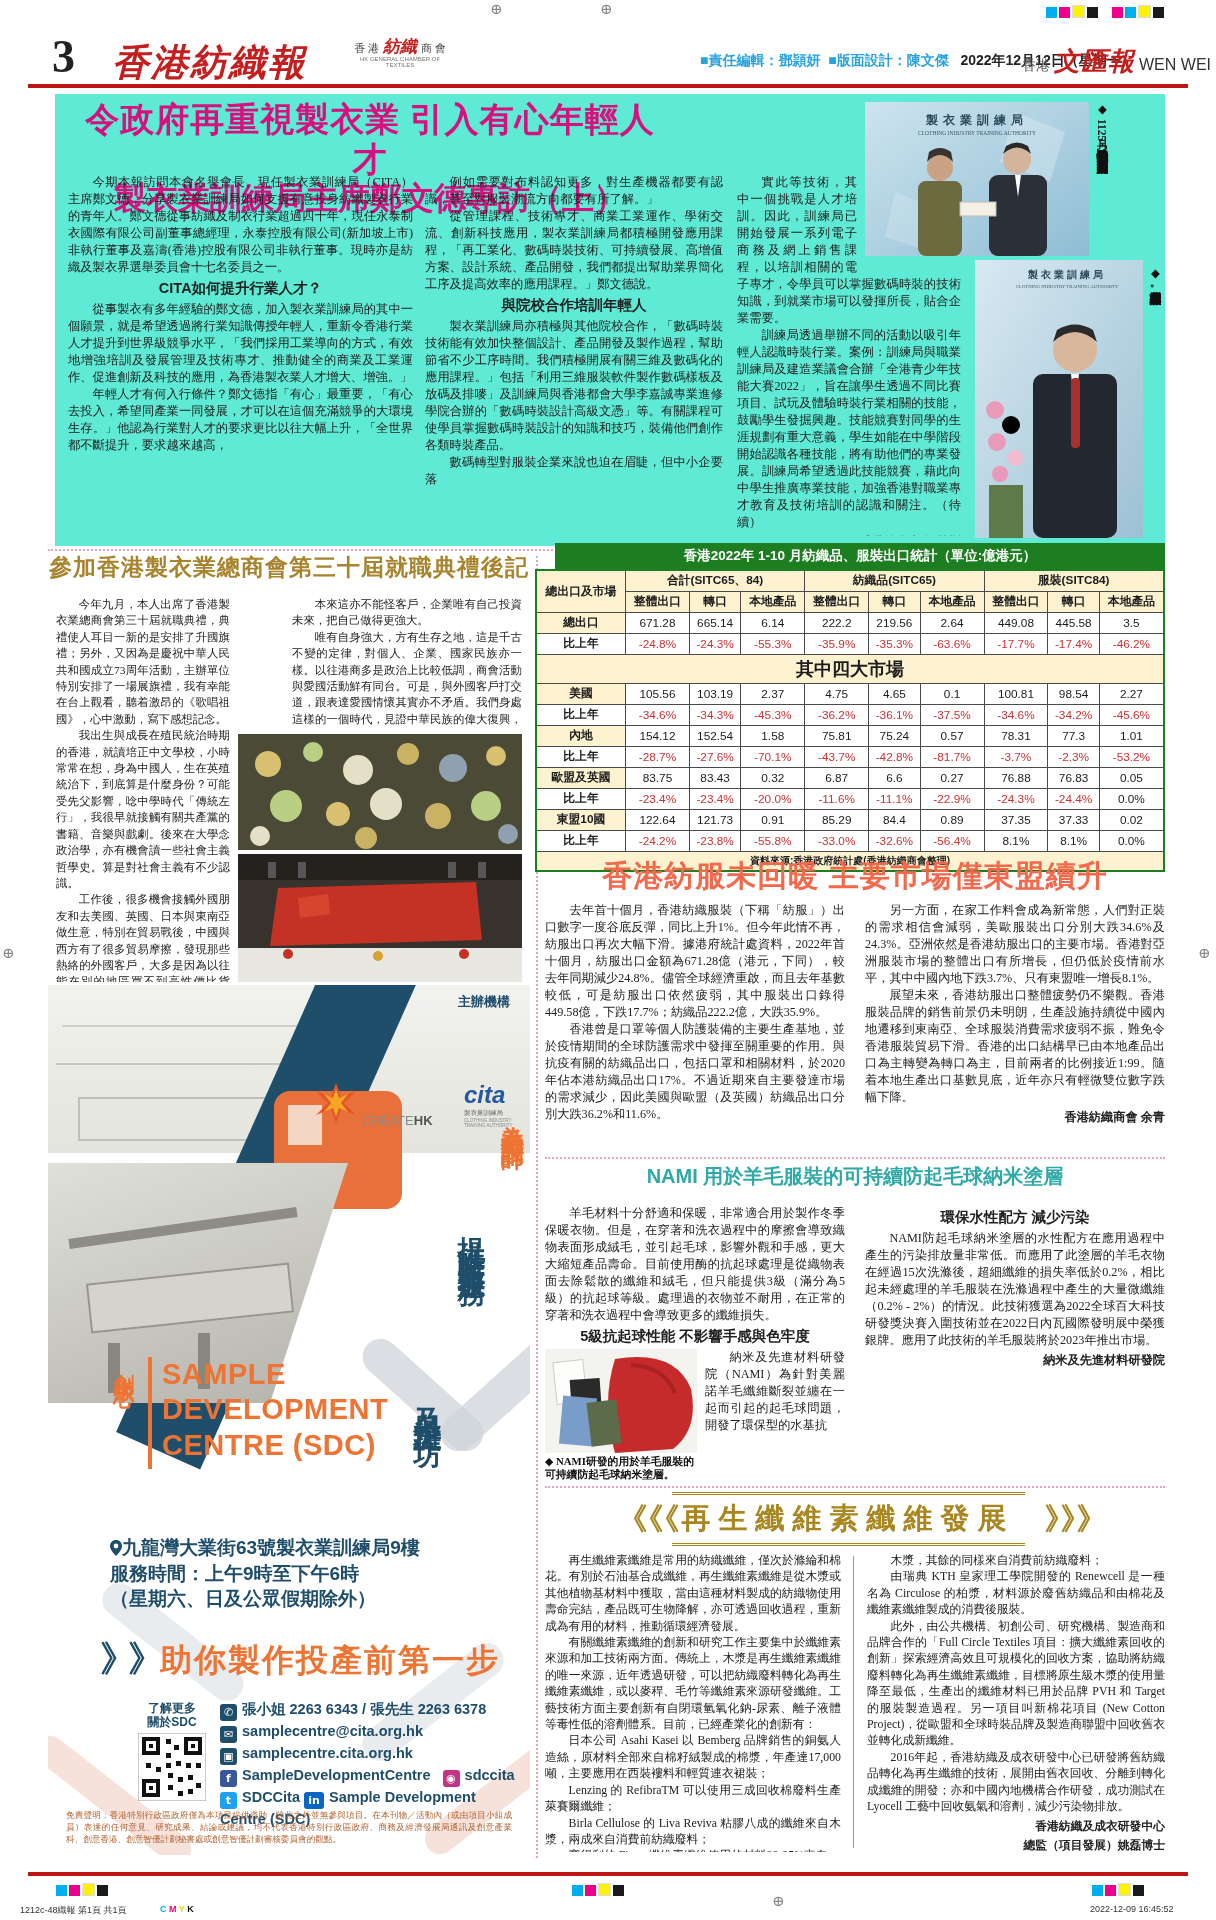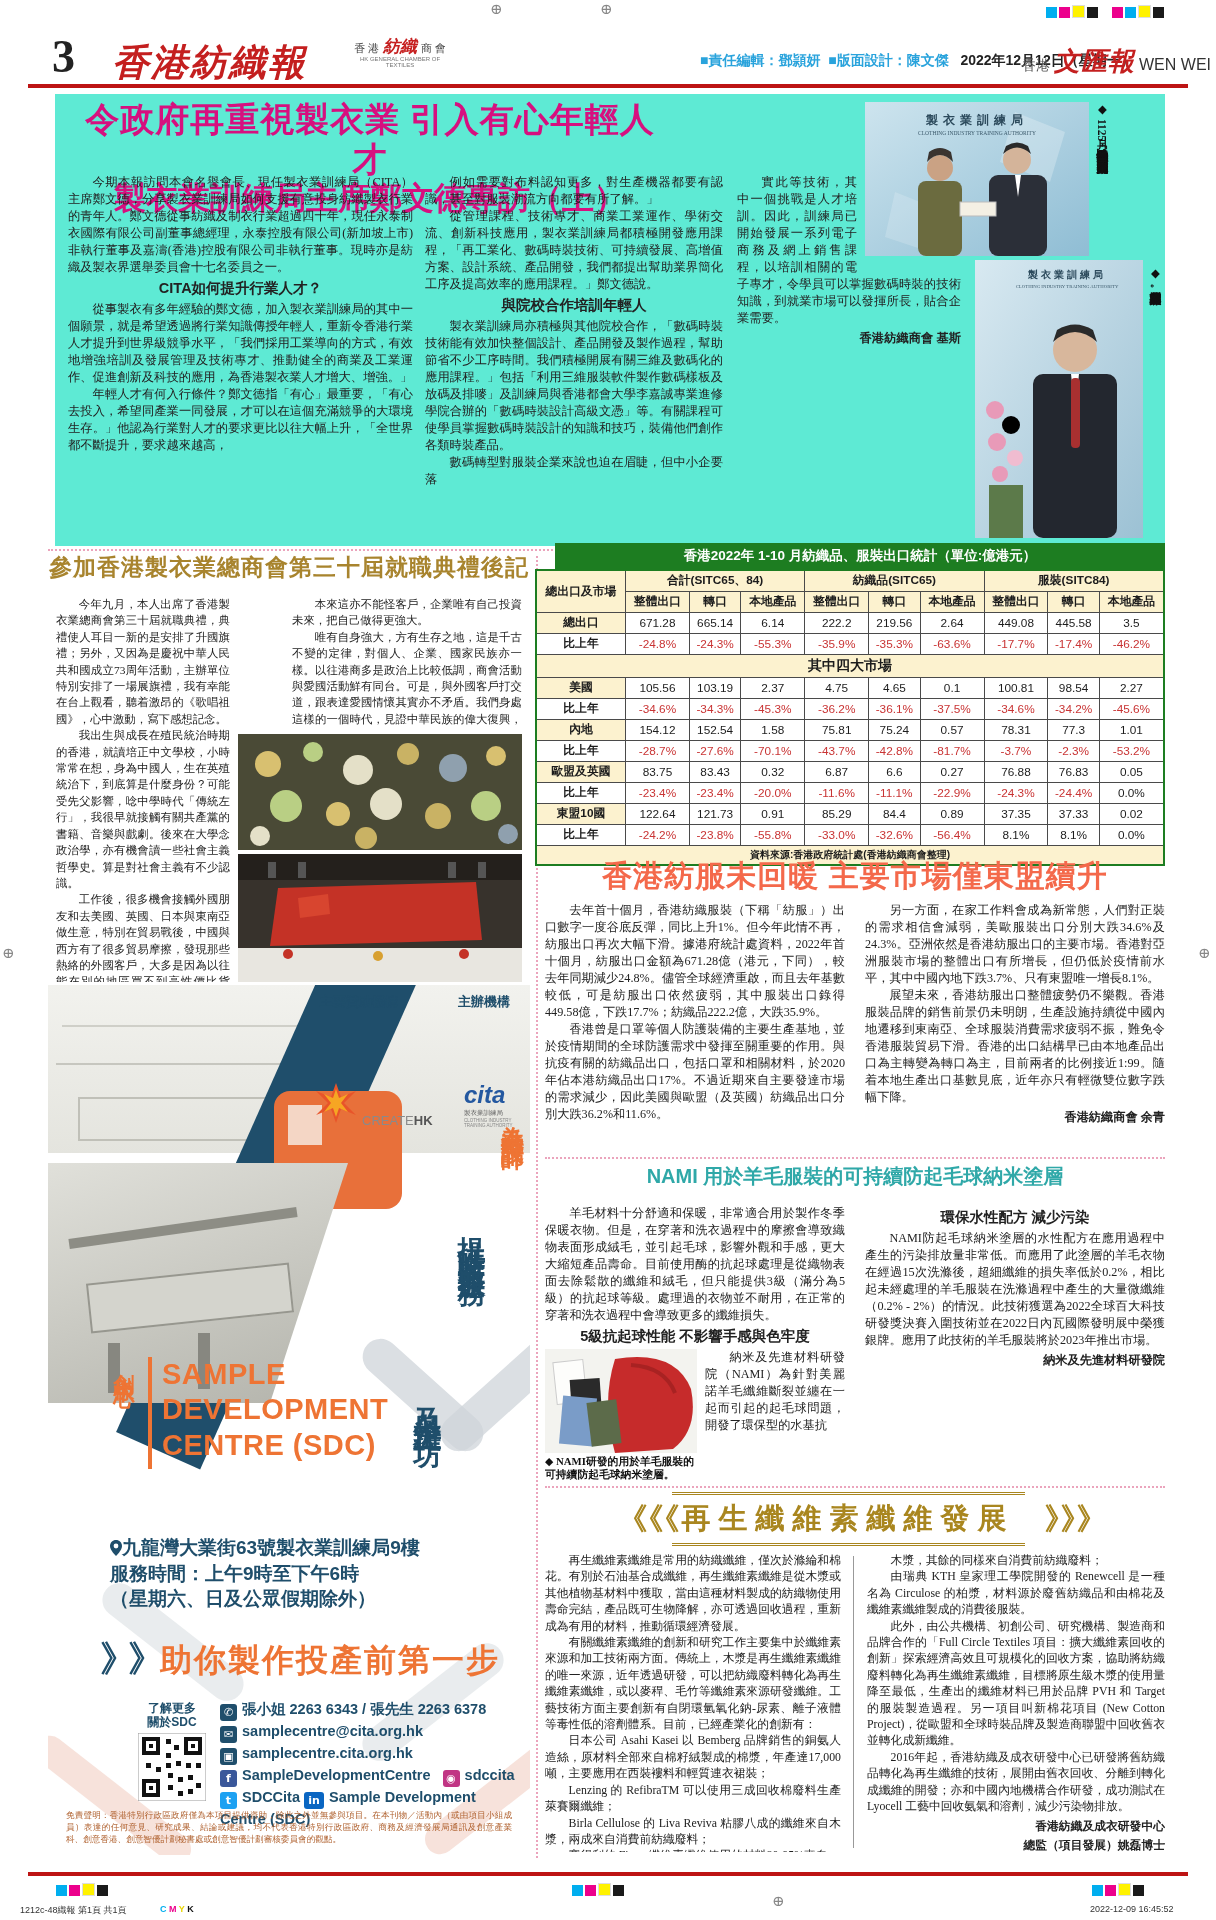--- a/index.html
+++ b/index.html
@@ -44,21 +44,21 @@
   .bodytxt2{font-size:11.4px;line-height:16.4px;color:#222;}
   
   .tb-title{background:#1d7d21;color:#fff;font-weight:bold;font-size:13.5px;text-align:center;
     padding:4px 0;font-family:"Liberation Sans","DejaVu Sans",sans-serif;margin-left:20px;}
   .stats{border-collapse:collapse;width:100%;font-family:"Liberation Sans","DejaVu Sans",sans-serif;border:2px solid #1d7d21;}
   .stats td{border:1px solid #4a4a4a;text-align:center;font-size:11.8px;padding:2px 1px;}
   .stats .lab{background:#fcf2cf;font-weight:bold;}
   .stats .plab{background:#ffffff;font-weight:bold;}
   .stats .val{background:#fff;}
   .stats .neg{color:#c93434;}
-  .stats .sec{font-size:14px;}
+  .stats .sec{font-size:18px;}
   .stats .src{font-size:10px;}
   .stats .corner{width:86px;}
   
   .a3title{font-size:30px;font-weight:bold;color:#f4694b;text-align:center;letter-spacing:1px;}
   .bodytxt3{font-size:12.2px;line-height:17px;color:#222;}
   
   .a4title{font-size:20px;font-weight:bold;color:#2fa8a8;text-align:center;}
   
   .a5titlewrap{display:flex;align-items:center;justify-content:center;gap:6px;}
   .a5title{font-size:29px;font-weight:bold;color:#a9861f;letter-spacing:8px;
@@ -134,20 +134,21 @@
       <p>例如需要對布料認知更多，對生產機器都要有認識，甚至對服裝潮流方向都要有所了解。」</p>
       <p>從管理課程、技術專才、商業工業運作、學術交流、創新科技應用，製衣業訓練局都積極開發應用課程，「再工業化、數碼時裝技術、可持續發展、高增值方案、設計系統、產品開發，我們都提出幫助業界簡化工序及提高效率的應用課程。」鄭文德說。</p>
       <div class="subhead sans">與院校合作培訓年輕人</div>
       <p>製衣業訓練局亦積極與其他院校合作，「數碼時裝技術能有效加快整個設計、產品開發及製作過程，幫助節省不少工序時間。我們積極開展有關三維及數碼化的應用課程。」包括「利用三維服裝軟件製作數碼樣板及放碼及排嘜」及訓練局與香港都會大學李嘉誠專業進修學院合辦的「數碼時裝設計高級文憑」等。有關課程可使學員掌握數碼時裝設計的知識和技巧，裝備他們創作各類時裝產品。</p>
       <p>數碼轉型對服裝企業來說也迫在眉睫，但中小企要落</p>
     </div>
 
     <div class="abs bodytxt col" style="left:682px;top:80px;width:224px;height:362px;">
       <span class="spacer-r"></span>
       <p>實此等技術，其中一個挑戰是人才培訓。因此，訓練局已開始發展一系列電子商務及網上銷售課程，以培訓相關的電子專才，令學員可以掌握數碼時裝的技術知識，到就業市場可以發揮所長，貼合企業需要。</p>
+      <p>訓練局透過舉辦不同的活動以吸引年輕人認識時裝行業。案例：訓練局與職業訓練局及建造業議會合辦「全港青少年技能大賽2022」，旨在讓學生透過不同比賽項目、試玩及體驗時裝行業相關的技能，鼓勵學生發掘興趣。技能競賽對同學的生涯規劃有重大意義，學生如能在中學階段開始認識各種技能，將有助他們的專業發展。訓練局希望透過此技能競賽，藉此向中學生推廣專業技能，加強香港對職業專才教育及技術培訓的認識和關注。（待續）</p>
       <div class="byline">香港紡織商會 基斯</div>
     </div>
 
     <div class="abs photoframe" style="left:810px;top:8px;width:224px;height:154px;">
       <svg width="224" height="154">
         <defs>
             <linearGradient id="bd1" x1="0" y1="0" x2="1" y2="1">
           <stop offset="0" stop-color="#cde4ee"></stop>
               <stop offset="1" stop-color="#8fbdd4"></stop>
             </linearGradient>

